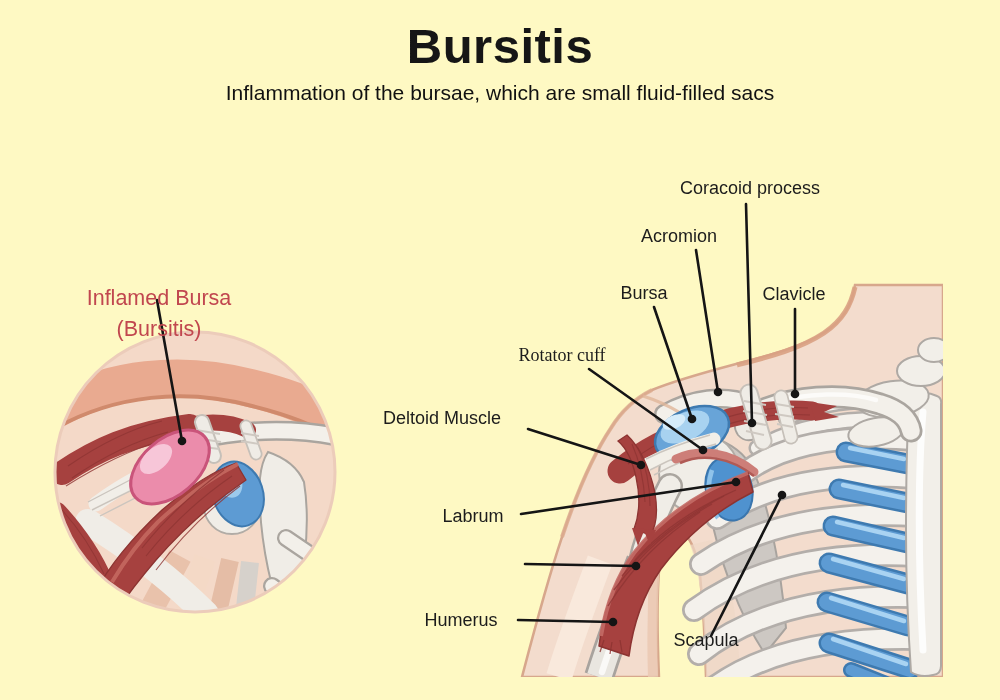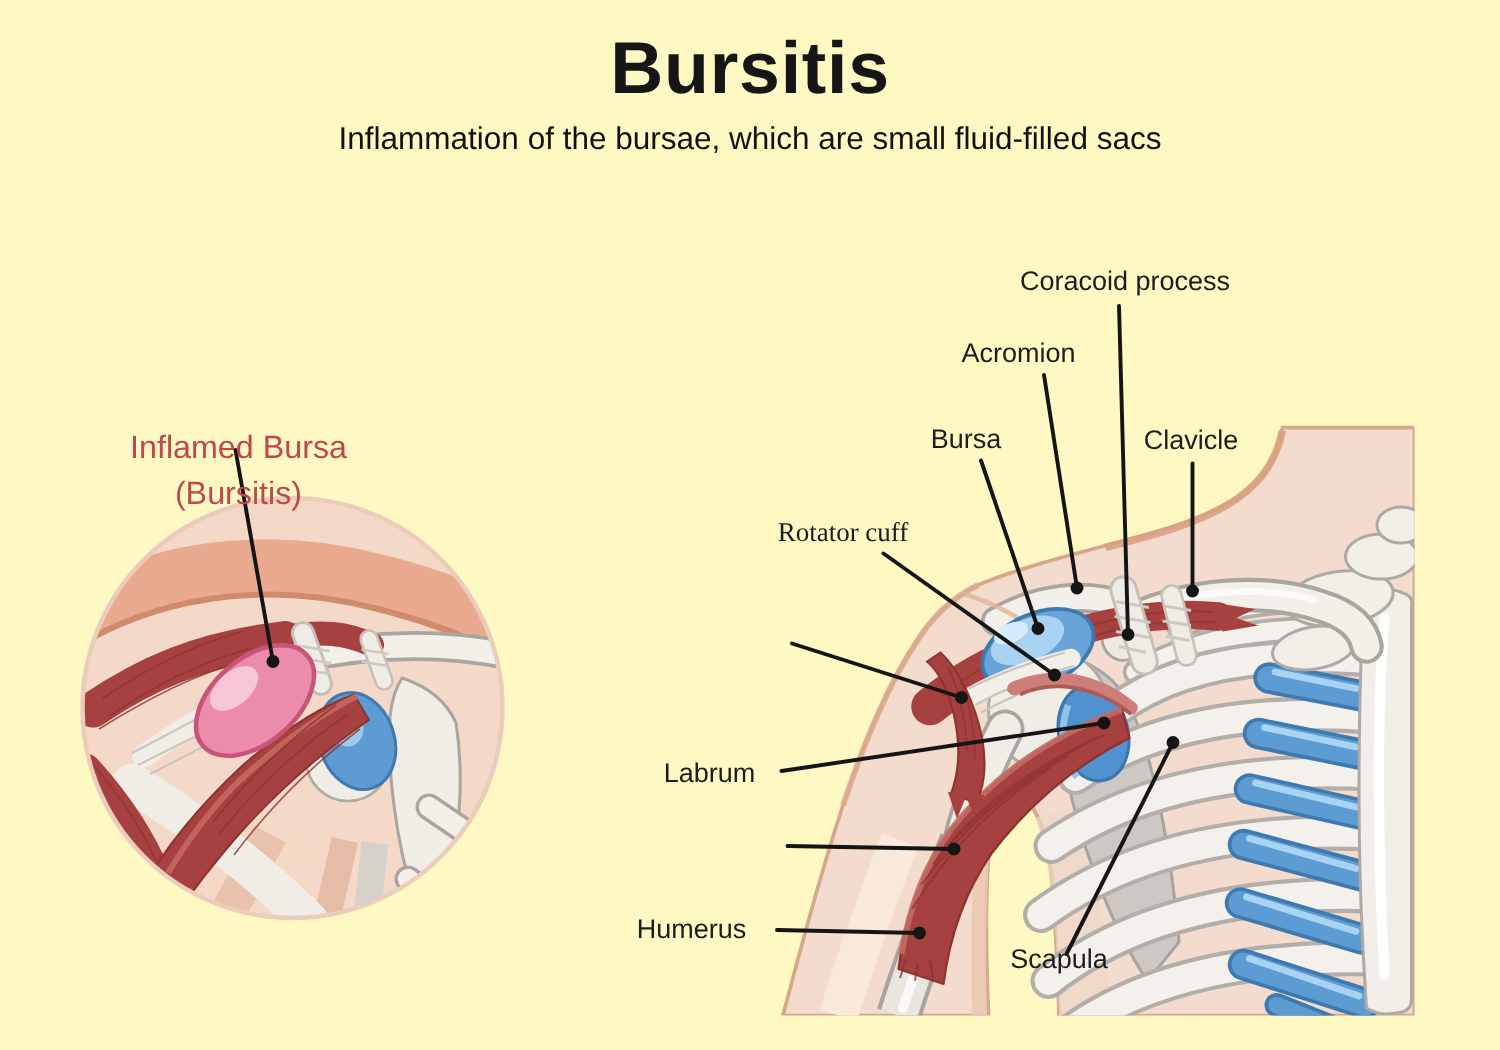--- a/index.html
+++ b/index.html
@@ -258,16 +258,17 @@
   <div class="inset-lbl" style="left:159px;top:266px;margin-top:48px;">
     <div>Inflamed Bursa</div>
     <div>(Bursitis)</div>
   </div>
 
   <div class="lbl" style="left:750px;top:188px;">Coracoid process</div>
   <div class="lbl" style="left:679px;top:236px;">Acromion</div>
   <div class="lbl" style="left:644px;top:293px;">Bursa</div>
   <div class="lbl" style="left:794px;top:294px;">Clavicle</div>
   <div class="lbl" style="left:562px;top:355px;font-family:Liberation Serif, serif;">Rotator cuff</div>
+  <div class="lbl" style="left:442px;top:418px;">Deltoid Muscle</div>
   <div class="lbl" style="left:473px;top:516px;">Labrum</div>
   <div class="lbl" style="left:461px;top:620px;">Humerus</div>
   <div class="lbl" style="left:706px;top:640px;">Scapula</div>
 </div>
 
 </body></html>

